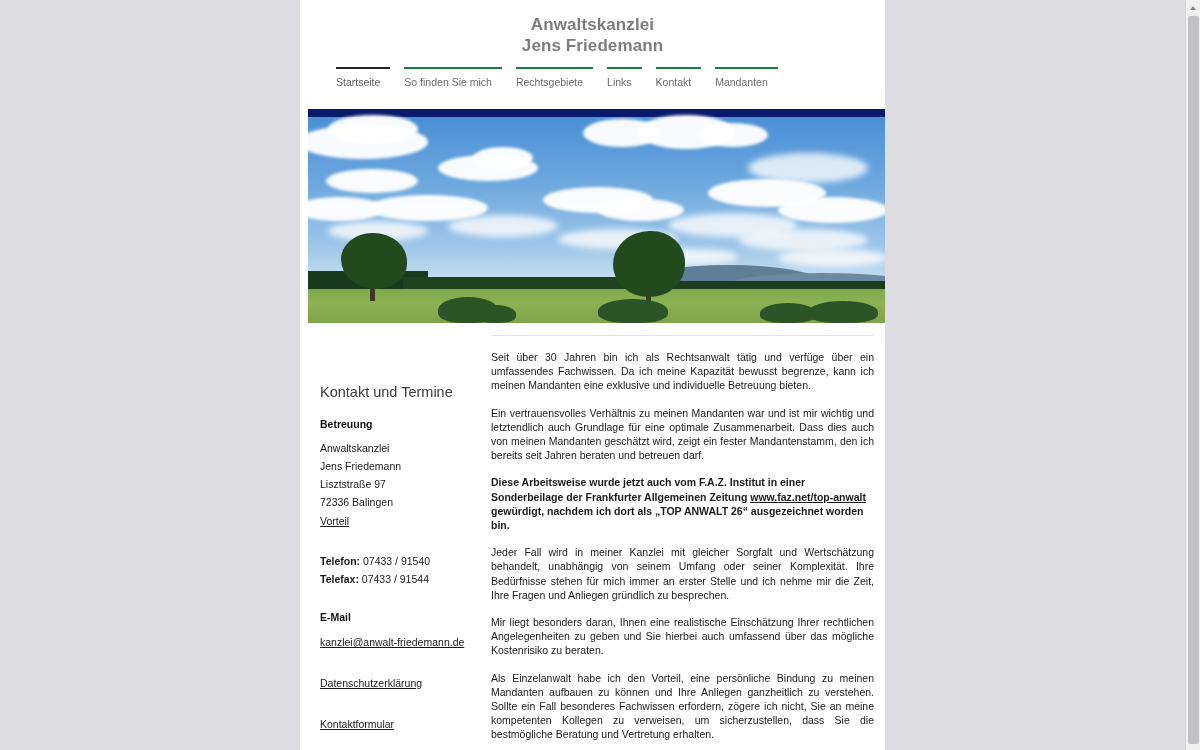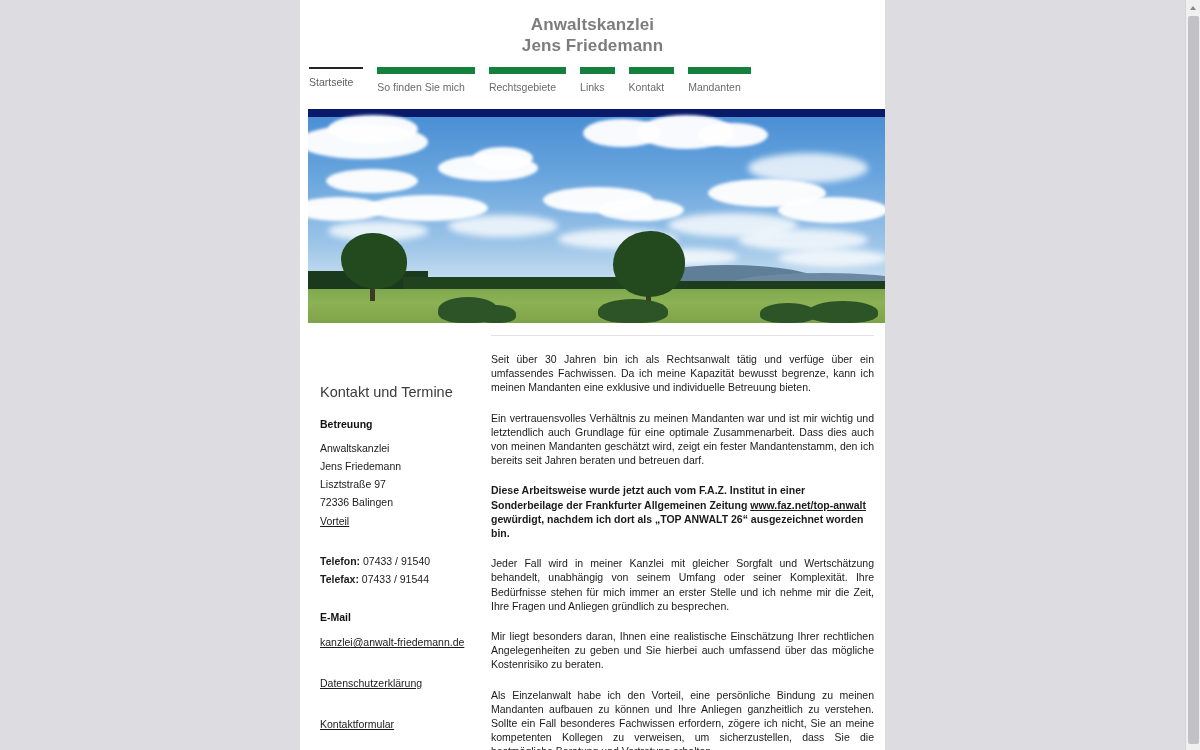--- a/index.html
+++ b/index.html
@@ -47,27 +47,28 @@
   .site-title .line { display: block; }
 
   
   .main-nav {
     margin-top: 11px;
     padding: 0 8px 0 9px;
     display: flex;
     align-items: flex-start;
     gap: 0px;
     height: 32px;
+    margin-left: 27px;
   }
   .nav-item {
     display: block;
     font-size: 10.5px;
     color: #6b6b6b;
     text-decoration: none;
-    border-top: 7px solid #15803d;
+    border-top: 2px solid #15803d;
     padding: 7px 10px 0 0;
     margin-right: 14px;
     white-space: nowrap;
     cursor: pointer;
   }
   .nav-item.active {
     border-top: 2px solid #222222;
     color: #5e5e5e;
   }
 
@@ -195,21 +196,21 @@
     font-weight: bold;
     color: #111111;
     margin: 0 0 14px 0;
     line-height: 16px;
   }
   .para {
     font-size: 10.5px;
     color: #1a1a1a;
     line-height: 14.2px;
     text-align: justify;
-    margin: 16px 0 13px 0;
+    margin: 8px 0 13px 0;
   }
   .para.bold { font-weight: bold; text-align: left; line-height: 14.2px; }
   .para a {
     color: #1a1a1a;
     text-decoration: underline;
   }
 
   
   #scrollbar {
     position: absolute;

